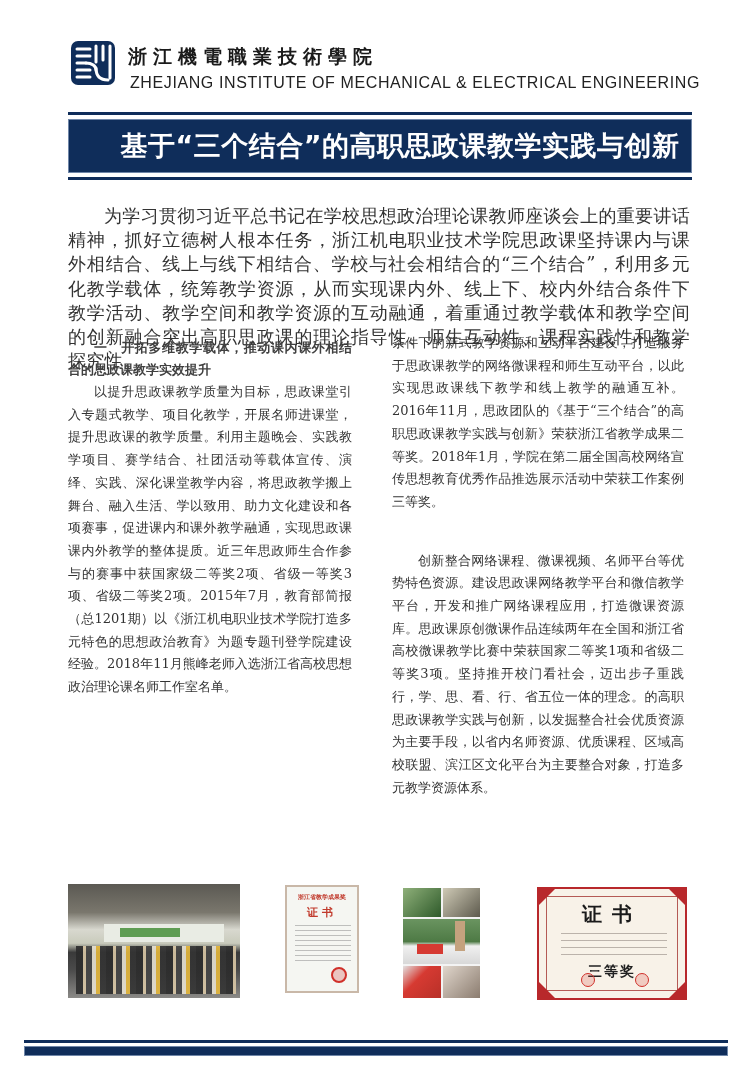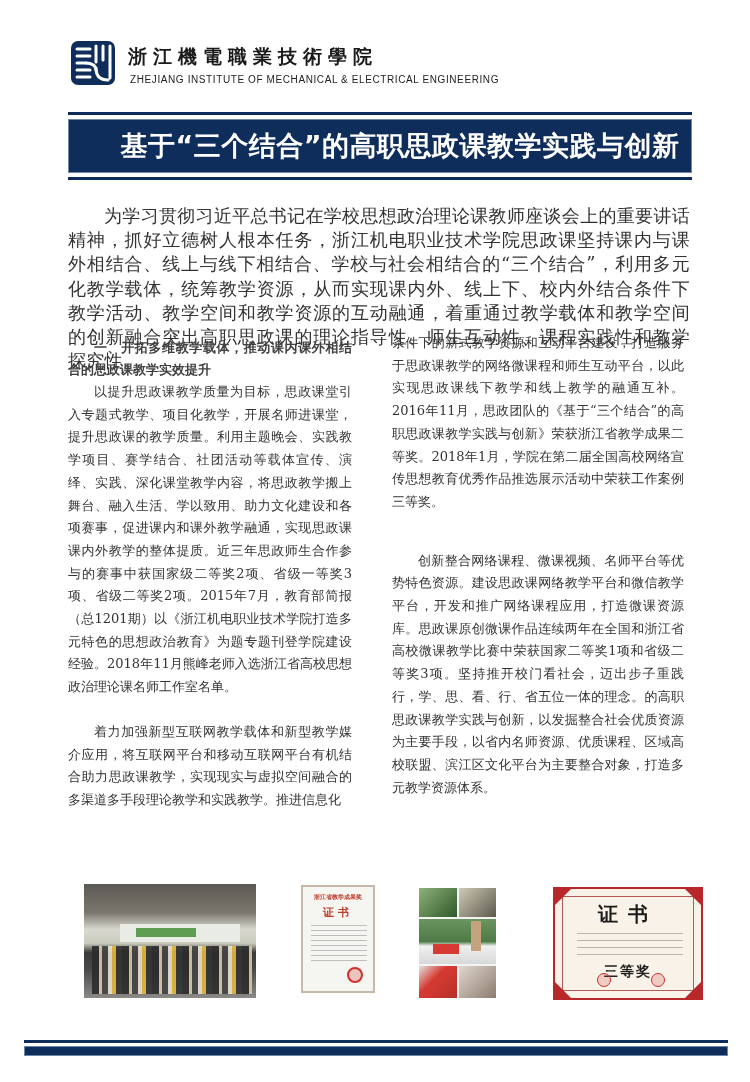--- a/index.html
+++ b/index.html
@@ -2,21 +2,21 @@
 <html><head>
 <meta charset="utf-8">
 <style>
   * { box-sizing: border-box; margin: 0; padding: 0; }
   html, body { width: 750px; height: 1082px; background: #ffffff; overflow: hidden; }
   body { position: relative; font-family: "DejaVu Serif", "Liberation Serif", serif; color: #2a2a2a; }
 
   
   .logo { position: absolute; left: 70px; top: 40px; width: 46px; height: 46px; }
   .school-cn { position: absolute; left: 128px; top: 40px; font-family: "DejaVu Serif", serif; font-size: 19px; font-weight: bold; letter-spacing: 6px; color: #1a1a1a; line-height: 32px; white-space: nowrap; }
-  .school-en { position: absolute; left: 130px; top: 74px; font-family: "Liberation Sans", sans-serif; font-size: 10px; letter-spacing: 0.6px; color: #222; white-space: nowrap; }
+  .school-en { position: absolute; left: 130px; top: 74px; font-family: "Liberation Sans", sans-serif; font-size: 16px; letter-spacing: 0.6px; color: #222; white-space: nowrap; }
 
   
   .title-line-top { position: absolute; left: 68px; top: 112px; width: 624px; height: 3px; background: #0f2d5a; }
   .title-box { position: absolute; left: 68px; top: 119px; width: 624px; height: 54px; background: #0f2d5a; border: 1px solid #6f86a8; display: flex; align-items: center; justify-content: center; }
   .title-text { font-family: "DejaVu Sans", sans-serif; font-weight: bold; color: #ffffff; font-size: 27px; letter-spacing: 0.5px; white-space: nowrap; margin-left: 40px; }
   .title-line-bot { position: absolute; left: 68px; top: 177px; width: 624px; height: 3px; background: #0f2d5a; }
 
   
   .intro { position: absolute; left: 68px; top: 204px; width: 622px; font-size: 18px; line-height: 24.2px; color: #333; text-indent: 2em; text-align: justify; letter-spacing: 0.3px; }
 
@@ -24,21 +24,21 @@
   .col { position: absolute; width: 284px; font-size: 13px; line-height: 22.7px; color: #333; text-align: justify; }
   .col-left { left: 68px; top: 337px; }
   .col-right { left: 392px; top: 332px; width: 292px; }
   .col p { text-indent: 2em; }
   .col p.cont { text-indent: 0; }
   .sec-head { color: #404040; font-weight: bold; text-indent: 2em; font-size: 13px; line-height: 22px; }
   .gap { height: 22px; }
   .gap-r { height: 36px; }
 
   
-  .photo { position: absolute; overflow: hidden; margin-left: 16px; }
+  .photo { position: absolute; overflow: hidden; }
   .photo-group { left: 68px; top: 884px; width: 172px; height: 114px; background: linear-gradient(180deg, #5b5953 0%, #7a776d 25%, #d8d8cf 40%, #c9cbbc 52%, #3a3a3a 60%, #4a4a4a 75%, #8b8a87 100%); }
   .photo-group .banner { position: absolute; left: 36px; top: 40px; width: 120px; height: 18px; background: #e9ece4; }
   .photo-group .banner::before { content: ""; position: absolute; left: 16px; top: 4px; width: 60px; height: 9px; background: #5f9d53; }
   .photo-group .people { position: absolute; left: 8px; top: 62px; width: 160px; height: 48px; background: repeating-linear-gradient(90deg, #2b2b2b 0 7px, #d9c7a5 7px 10px, #444 10px 16px, #e8e2d2 16px 20px, #e5b73a 20px 24px, #333 24px 30px); opacity: 0.9; }
   .photo-cert1 { left: 285px; top: 885px; width: 74px; height: 108px; background: #f5f6f2; border: 2px solid #c9b8a8; }
   .cert1-head { position: absolute; left: 0; top: 6px; width: 100%; text-align: center; font-family: "DejaVu Sans", sans-serif; font-size: 6px; color: #c13a2c; font-weight: bold; }
   .cert1-title { position: absolute; left: 0; top: 18px; width: 100%; text-align: center; font-family: "DejaVu Sans", sans-serif; font-size: 11px; color: #c13a2c; font-weight: bold; letter-spacing: 4px; }
   .cert1-lines { position: absolute; left: 8px; top: 38px; width: 56px; height: 40px; background: repeating-linear-gradient(180deg, #9a9a9a 0 1px, transparent 1px 5px); opacity: 0.6; }
   .cert1-seal { position: absolute; left: 44px; top: 80px; width: 16px; height: 16px; border-radius: 50%; border: 2px solid #d0302a; background: rgba(208,48,42,0.25); }
   .photo-collage { left: 403px; top: 888px; width: 77px; height: 110px; background: #f3f3f3; }
@@ -80,21 +80,20 @@
   <h1 class="title-text">基于“三个结合”的高职思政课教学实践与创新</h1>
 </div>
 <div class="title-line-bot"></div>
 
 <p class="intro">为学习贯彻习近平总书记在学校思想政治理论课教师座谈会上的重要讲话精神，抓好立德树人根本任务，浙江机电职业技术学院思政课坚持课内与课外相结合、线上与线下相结合、学校与社会相结合的“三个结合”，利用多元化教学载体，统筹教学资源，从而实现课内外、线上下、校内外结合条件下教学活动、教学空间和教学资源的互动融通，着重通过教学载体和教学空间的创新融合突出高职思政课的理论指导性、师生互动性、课程实践性和教学探究性。</p>
 
 <div class="col col-left">
   <div class="sec-head">一、开拓多维教学载体，推动课内课外相结合的思政课教学实效提升</div>
   <p>以提升思政课教学质量为目标，思政课堂引入专题式教学、项目化教学，开展名师进课堂，提升思政课的教学质量。利用主题晚会、实践教学项目、赛学结合、社团活动等载体宣传、演绎、实践、深化课堂教学内容，将思政教学搬上舞台、融入生活、学以致用、助力文化建设和各项赛事，促进课内和课外教学融通，实现思政课课内外教学的整体提质。近三年思政师生合作参与的赛事中获国家级二等奖2项、省级一等奖3项、省级二等奖2项。2015年7月，教育部简报（总1201期）以《浙江机电职业技术学院打造多元特色的思想政治教育》为题专题刊登学院建设经验。2018年11月熊峰老师入选浙江省高校思想政治理论课名师工作室名单。</p>
   <div class="gap"></div>
-  <p>着力加强新型互联网教学载体和新型教学媒介应用，将互联网平台和移动互联网平台有机结合助力思政课教学，实现现实与虚拟空间融合的多渠道多手段理论教学和实践教学。推进信息化</p>
 </div>
 
 <div class="col col-right">
   <p class="cont">条件下的新式教学资源和互动平台建设，打造服务于思政课教学的网络微课程和师生互动平台，以此实现思政课线下教学和线上教学的融通互补。2016年11月，思政团队的《基于“三个结合”的高职思政课教学实践与创新》荣获浙江省教学成果二等奖。2018年1月，学院在第二届全国高校网络宣传思想教育优秀作品推选展示活动中荣获工作案例三等奖。</p>
   <div class="gap-r"></div>
   <p>创新整合网络课程、微课视频、名师平台等优势特色资源。建设思政课网络教学平台和微信教学平台，开发和推广网络课程应用，打造微课资源库。思政课原创微课作品连续两年在全国和浙江省高校微课教学比赛中荣获国家二等奖1项和省级二等奖3项。坚持推开校门看社会，迈出步子重践行，学、思、看、行、省五位一体的理念。的高职思政课教学实践与创新，以发掘整合社会优质资源为主要手段，以省内名师资源、优质课程、区域高校联盟、滨江区文化平台为主要整合对象，打造多元教学资源体系。</p>
 </div>
 
 <div class="photo photo-group">
   <div class="banner"></div>

